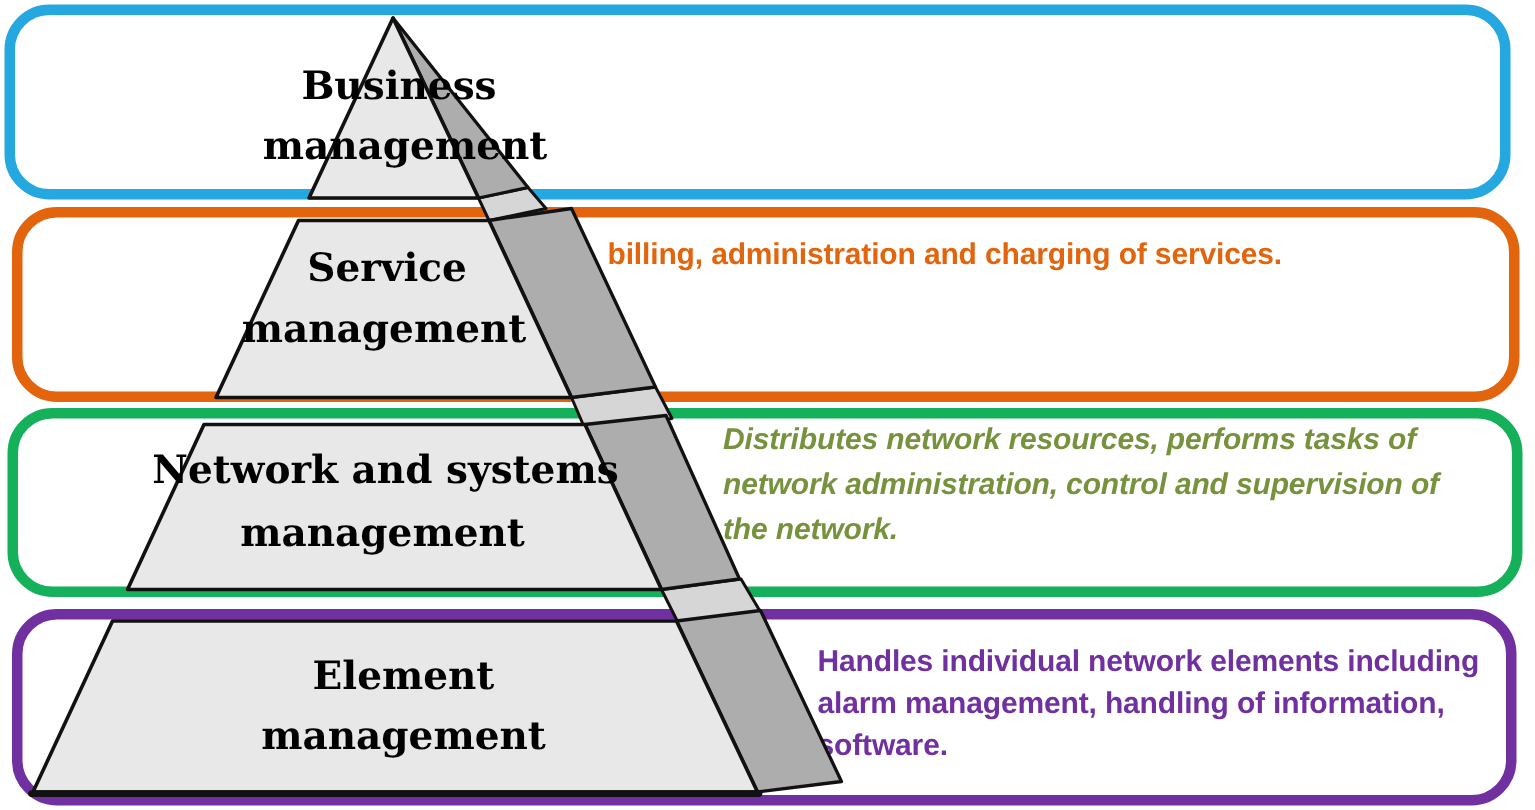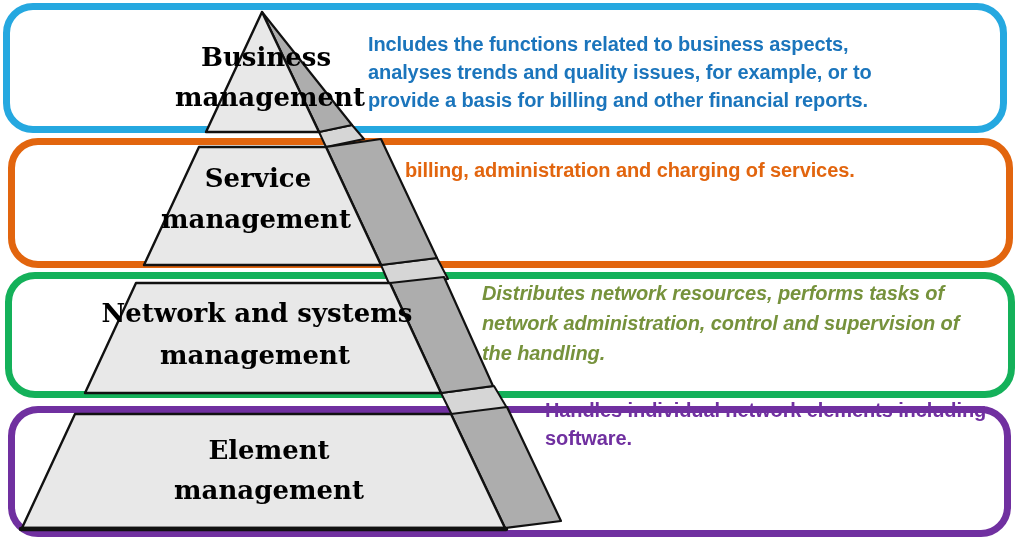--- a/index.html
+++ b/index.html
@@ -38,21 +38,21 @@
     position:absolute;
     font-weight:700;
     font-size:20px;
     line-height:28px;
     white-space:nowrap;
     letter-spacing:-0.1px;
   }
   .desc-business{left:368px;top:30px; color:var(--blue-text);}
   .desc-service {left:405px;top:156px;color:var(--orange);}
   .desc-network {left:482px;top:278px;color:var(--green-text);line-height:30px;font-style:italic;}
-  .desc-element {left:545px;top:396px;color:var(--purple);}
+  .desc-element {left:545px;top:427px;color:var(--purple);}
 
   .pyramid{
     position:absolute;left:0;top:0;width:1023px;height:540px;
   }
   .front{fill:var(--pyramid-front);stroke:var(--outline);stroke-width:2.4;stroke-linejoin:round;}
   .side {fill:var(--pyramid-side); stroke:var(--outline);stroke-width:2.2;stroke-linejoin:round;}
   .step {fill:var(--pyramid-step); stroke:var(--outline);stroke-width:2;stroke-linejoin:round;}
   .base-line{stroke:var(--outline);stroke-width:4.5;stroke-linecap:round;}
   .pyr-label{
     font-family:"DejaVu Serif","Liberation Serif",serif;
@@ -65,35 +65,31 @@
 </head>
 <body>
 
 <div class="stage">
 
   <div class="box box-business"></div>
   <div class="box box-service"></div>
   <div class="box box-network"></div>
   <div class="box box-element"></div>
 
-  <div class="desc desc-business">
-    <div>Includes the functions related to business aspects,</div>
-    <div>analyses trends and quality issues, for example, or to</div>
-    <div>provide a basis for billing and other financial reports.</div>
-  </div>
   <div class="desc desc-service">
     <div>billing, administration and charging of services.</div>
   </div>
   <div class="desc desc-network">
     <div>Distributes network resources, performs tasks of</div>
     <div>network administration, control and supervision of</div>
-    <div>the handling.</div>
+    <div>the network.</div>
   </div>
   <div class="desc desc-element">
     <div>Handles individual network elements including</div>
+    <div>alarm management, handling of information,</div>
     <div>software.</div>
   </div>
 
   <svg class="pyramid" viewBox="0 0 1023 540" xmlns="http://www.w3.org/2000/svg">
 
     <polygon class="step" points="319,132 352,125 364,139 326,147"></polygon>
     <polygon class="step" points="381,265 437,258 448,279 390,286"></polygon>
     <polygon class="step" points="441,393 494,386 507,408 452,415"></polygon>
 
     <polygon class="side" points="262,12 319,132 352,125"></polygon>

